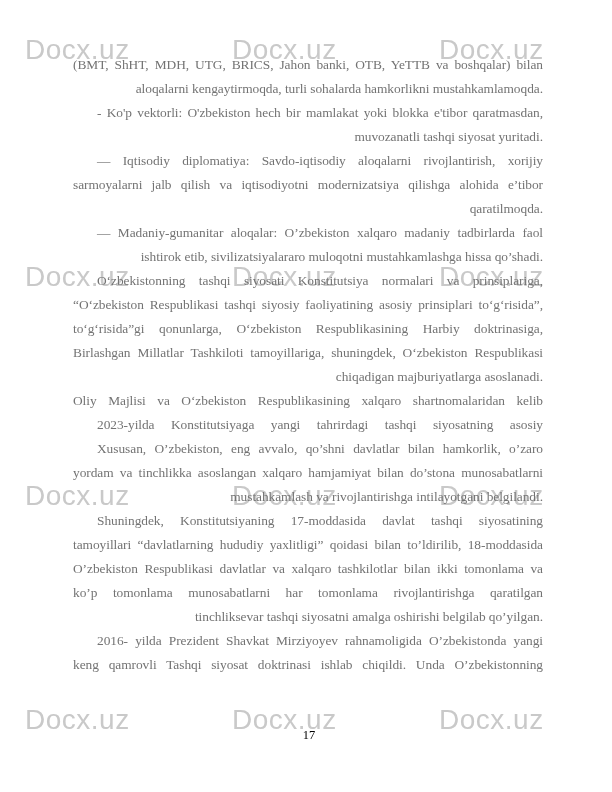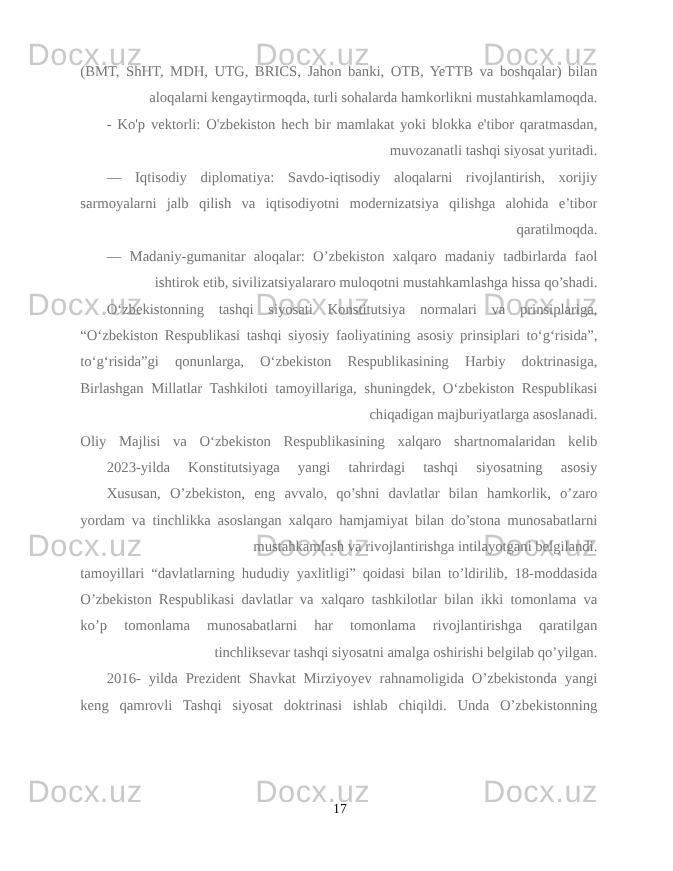--- a/index.html
+++ b/index.html
@@ -57,20 +57,21 @@
       <div class="line justify indent">O‘zbekistonning tashqi siyosati Konstitutsiya normalari va prinsiplariga,</div>
       <div class="line justify">“O‘zbekiston Respublikasi tashqi siyosiy faoliyatining asosiy prinsiplari to‘g‘risida”,</div>
       <div class="line justify">to‘g‘risida”gi qonunlarga, O‘zbekiston Respublikasining Harbiy doktrinasiga,</div>
       <div class="line justify">Birlashgan Millatlar Tashkiloti tamoyillariga, shuningdek, O‘zbekiston Respublikasi</div>
       <div class="line left">chiqadigan majburiyatlarga asoslanadi.</div>
       <div class="line justify">Oliy Majlisi va O‘zbekiston Respublikasining xalqaro shartnomalaridan kelib</div>
       <div class="line justify indent">2023-yilda Konstitutsiyaga yangi tahrirdagi tashqi siyosatning asosiy</div>
       <div class="line justify indent">Xususan, O’zbekiston, eng avvalo, qo’shni davlatlar bilan hamkorlik, o’zaro</div>
       <div class="line justify">yordam va tinchlikka asoslangan xalqaro hamjamiyat bilan do’stona munosabatlarni</div>
       <div class="line left">mustahkamlash va rivojlantirishga intilayotgani belgilandi.</div>
+      <div class="line justify indent">Shuningdek, Konstitutsiyaning 17-moddasida davlat tashqi siyosatining</div>
       <div class="line justify">tamoyillari “davlatlarning hududiy yaxlitligi” qoidasi bilan to’ldirilib, 18-moddasida</div>
       <div class="line justify">O’zbekiston Respublikasi davlatlar va xalqaro tashkilotlar bilan ikki tomonlama va</div>
       <div class="line justify">ko’p tomonlama munosabatlarni har tomonlama rivojlantirishga qaratilgan</div>
       <div class="line left">tinchliksevar tashqi siyosatni amalga oshirishi belgilab qo’yilgan.</div>
       <div class="line justify indent">2016- yilda Prezident Shavkat Mirziyoyev rahnamoligida O’zbekistonda yangi</div>
       <div class="line justify">keng qamrovli Tashqi siyosat doktrinasi ishlab chiqildi. Unda O’zbekistonning</div>
     </div>
   <div class="page-number">17</div>
 </div>
 

